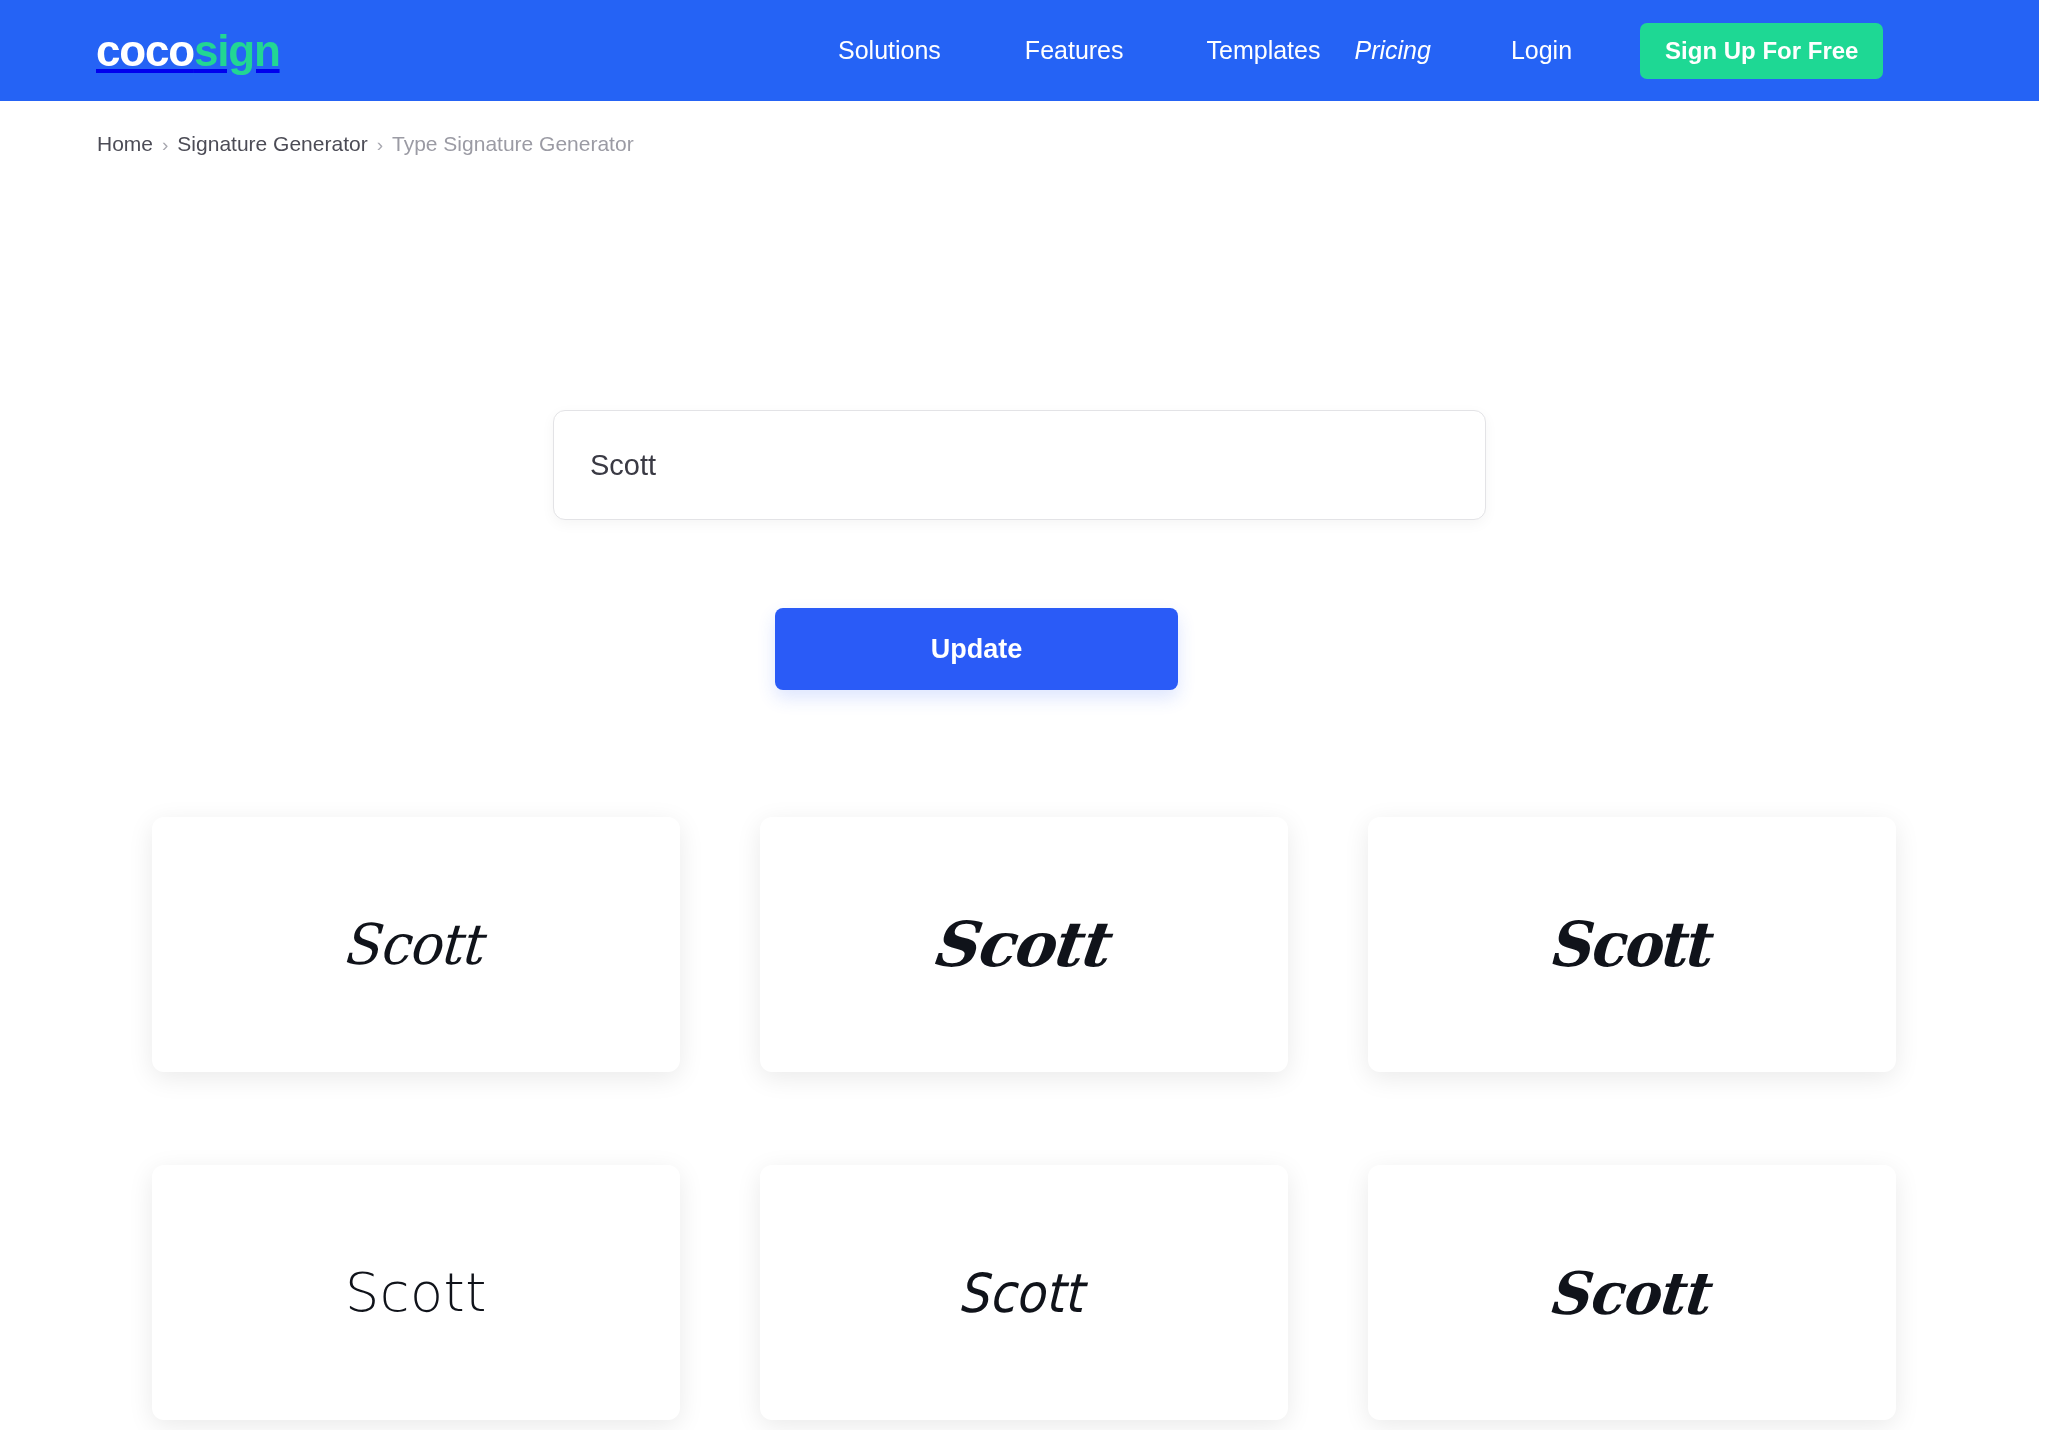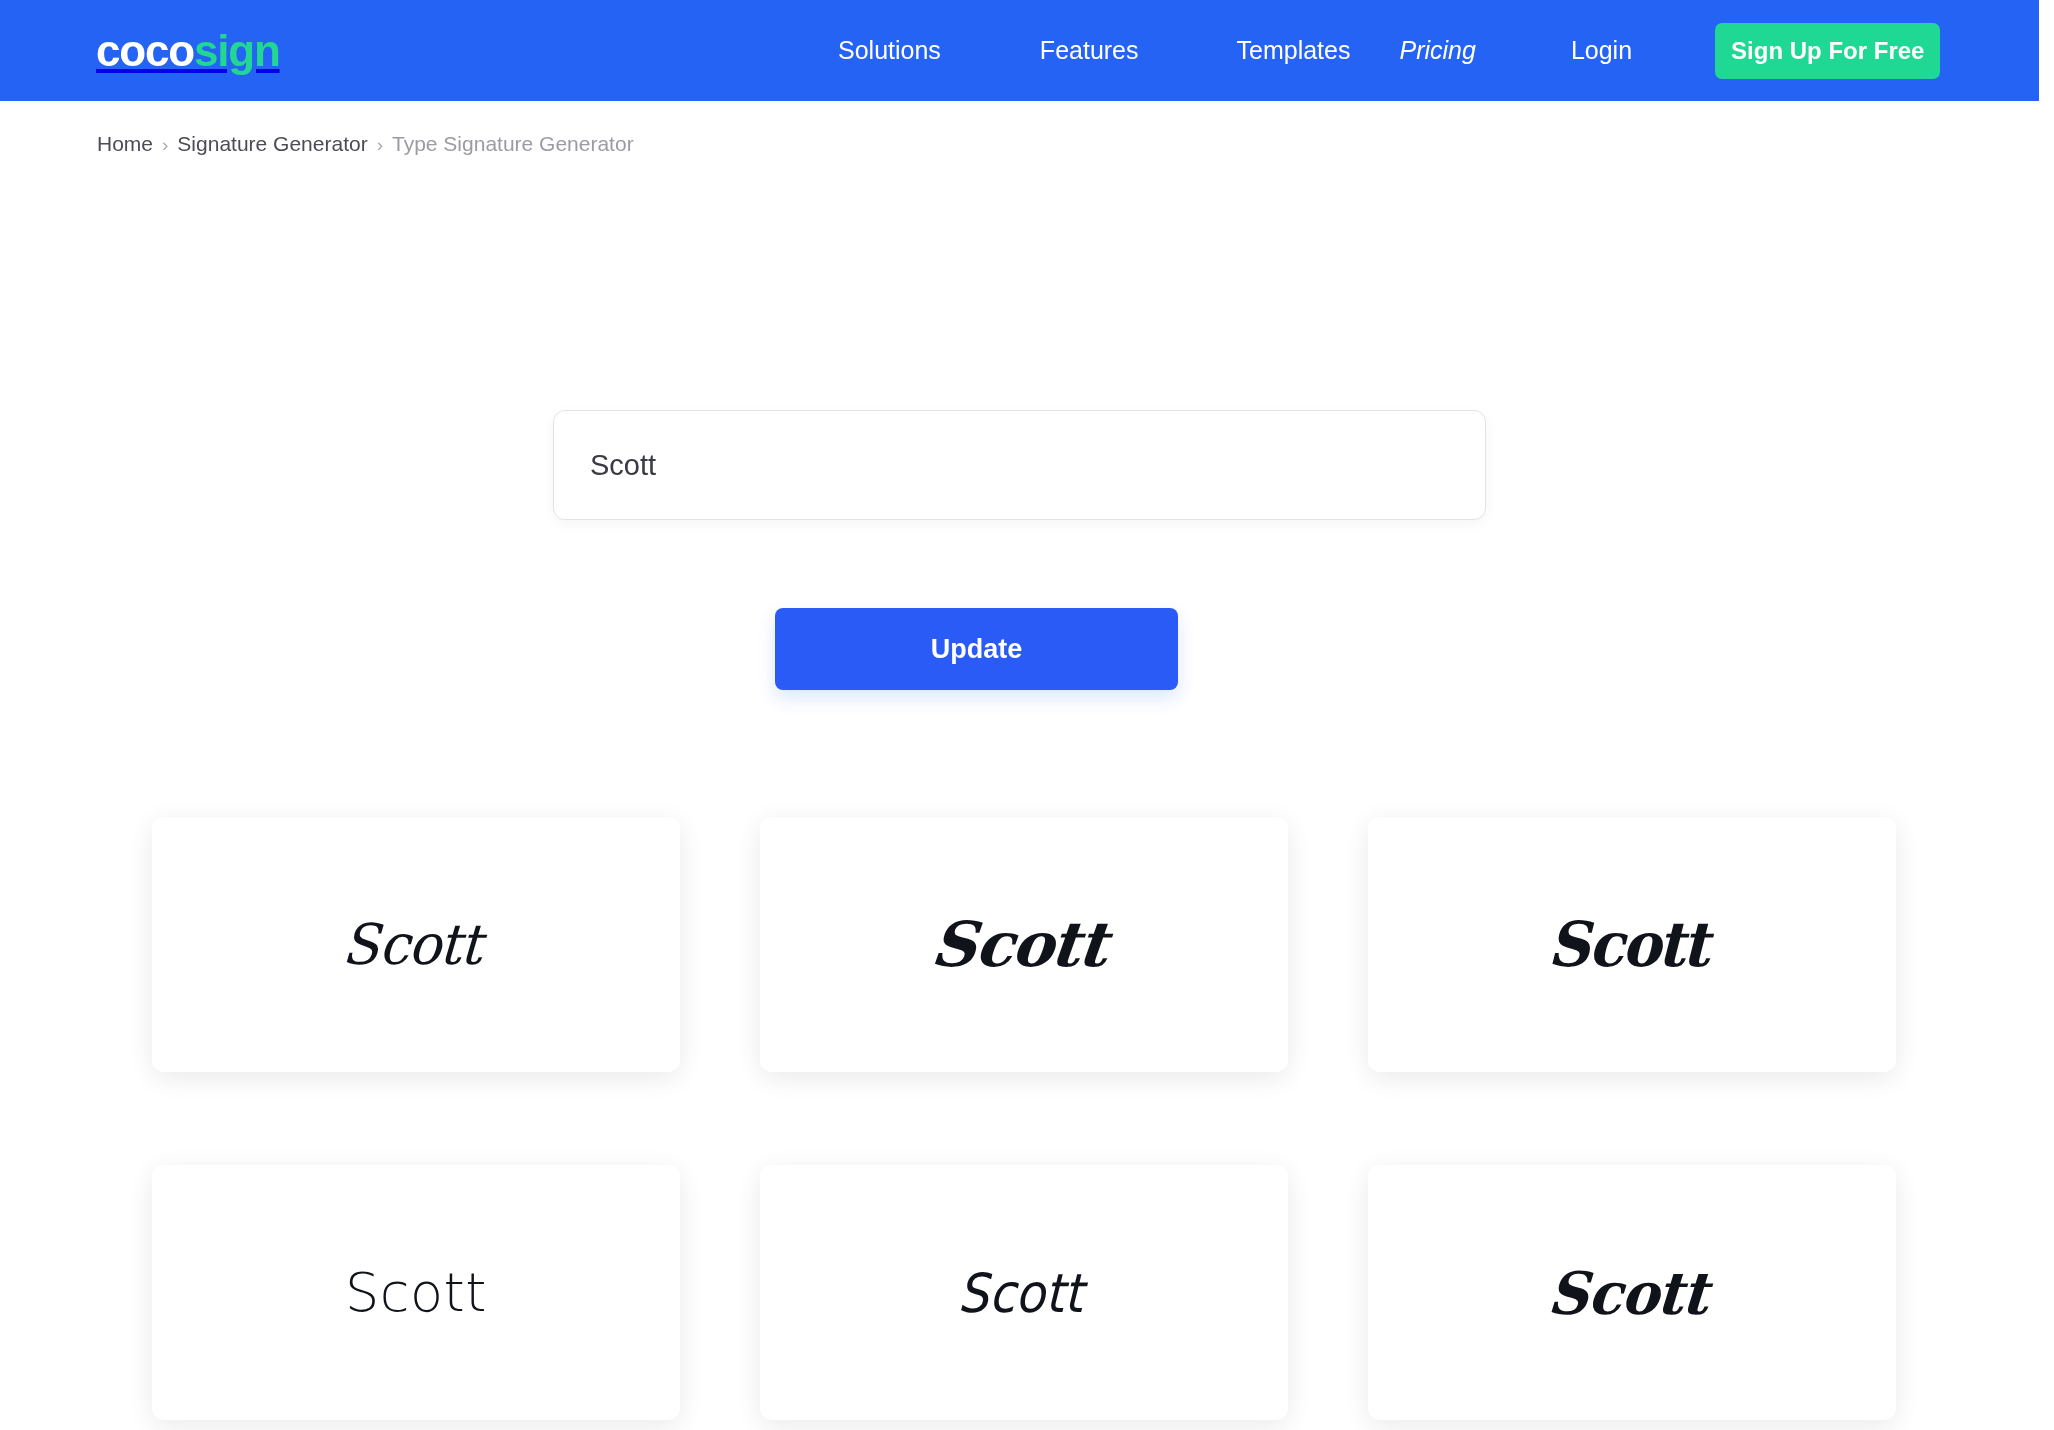--- a/index.html
+++ b/index.html
@@ -49,21 +49,21 @@
   .logo .coco { color: #ffffff; }
   .logo .sign { color: #22d693; }
 
   .nav {
     position: absolute;
     left: 838px;
     top: 0;
     height: 101px;
     display: flex;
     align-items: center;
-    gap: 15px;
+    gap: 0;
   }
 
   .nav-item {
     color: #ffffff;
     font-size: 25px;
     font-weight: 400;
     text-decoration: none;
     white-space: nowrap;
     line-height: 1;
     padding: 10px 0;
@@ -74,21 +74,21 @@
   .nav-pricing    { margin-right: 80px; font-style: italic; }
   .nav-login      { margin-right: 68px; }
 
   .signup-btn {
     background: #1ed894;
     color: #ffffff;
     font-size: 24px;
     font-weight: 700;
     border: none;
     border-radius: 7px;
-    padding: 0 16px;
+    padding: 0 25px;
     height: 56px;
     line-height: 56px;
     white-space: nowrap;
     cursor: pointer;
     font-family: "Liberation Sans", sans-serif;
   }
 
   
   .breadcrumb {
     position: absolute;

